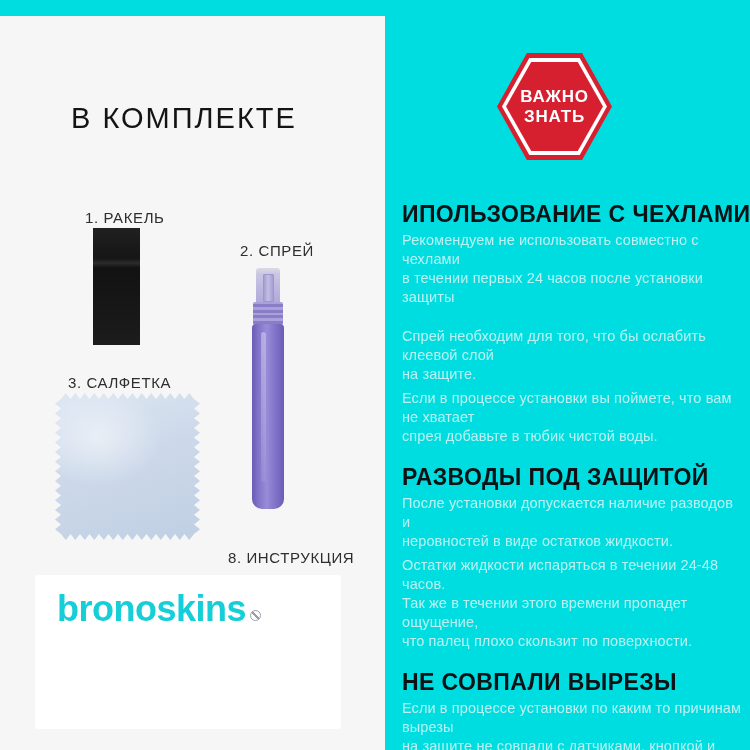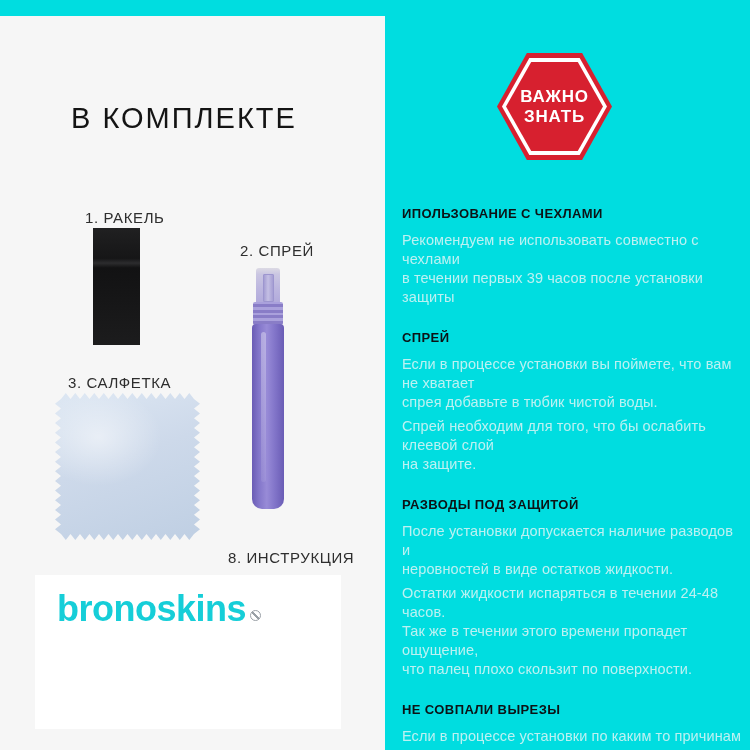--- a/index.html
+++ b/index.html
@@ -76,21 +76,21 @@
   .hex-outer{inset:0;background:#d7202f;}
   .hex-white{inset:5px;background:#ffffff;}
   .hex-inner{inset:9px;background:#d7202f;display:flex;align-items:center;justify-content:center;}
   .badge-text{
     color:#ffffff;font-weight:700;font-size:17px;line-height:20px;letter-spacing:.8px;
     text-align:center;white-space:pre-line;
   }
   .sections{position:absolute;left:28px;top:203px;width:342px;}
   .info-section{margin:0 0 20px 0;}
   .info-heading{
-    margin:0 0 6px 0;font-size:13px;line-height:22px;font-weight:700;
+    margin:0 0 6px 0;font-size:23px;line-height:22px;font-weight:700;
     color:#0c1316;letter-spacing:.4px;white-space:nowrap;
   }
   .info-para{
     margin:0 0 5px 0;font-size:14.5px;line-height:19px;
     color:rgba(235,246,246,.8);letter-spacing:.1px;white-space:pre-line;
   }
 </style>
 </head>
 <body>
 
@@ -132,29 +132,28 @@
         <span class="badge-text">ВАЖНО
 ЗНАТЬ</span>
       </div>
     </div>
 
     <div class="sections">
 
       <div class="info-section">
         <h2 class="info-heading">ИПОЛЬЗОВАНИЕ С ЧЕХЛАМИ</h2>
         <p class="info-para">Рекомендуем не использовать совместно с чехлами
-в течении первых 39 часов после установки защиты</p>
+в течении первых 24 часов после установки защиты</p>
       </div>
 
       <div class="info-section">
-        <h2 class="info-heading">СПРЕЙ</h2>
+        <p class="info-para">Спрей необходим для того, что бы ослабить клеевой слой
+на защите.</p>
         <p class="info-para">Если в процессе установки вы поймете, что вам не хватает
 спрея добавьте в тюбик чистой воды.</p>
-        <p class="info-para">Спрей необходим для того, что бы ослабить клеевой слой
-на защите.</p>
       </div>
 
       <div class="info-section">
         <h2 class="info-heading">РАЗВОДЫ ПОД ЗАЩИТОЙ</h2>
         <p class="info-para">После установки допускается наличие разводов и
 неровностей в виде остатков жидкости.</p>
         <p class="info-para">Остатки жидкости испаряться в течении 24-48 часов.
 Так же в течении этого времени пропадет ощущение,
 что палец плохо скользит по поверхности.</p>
       </div>

